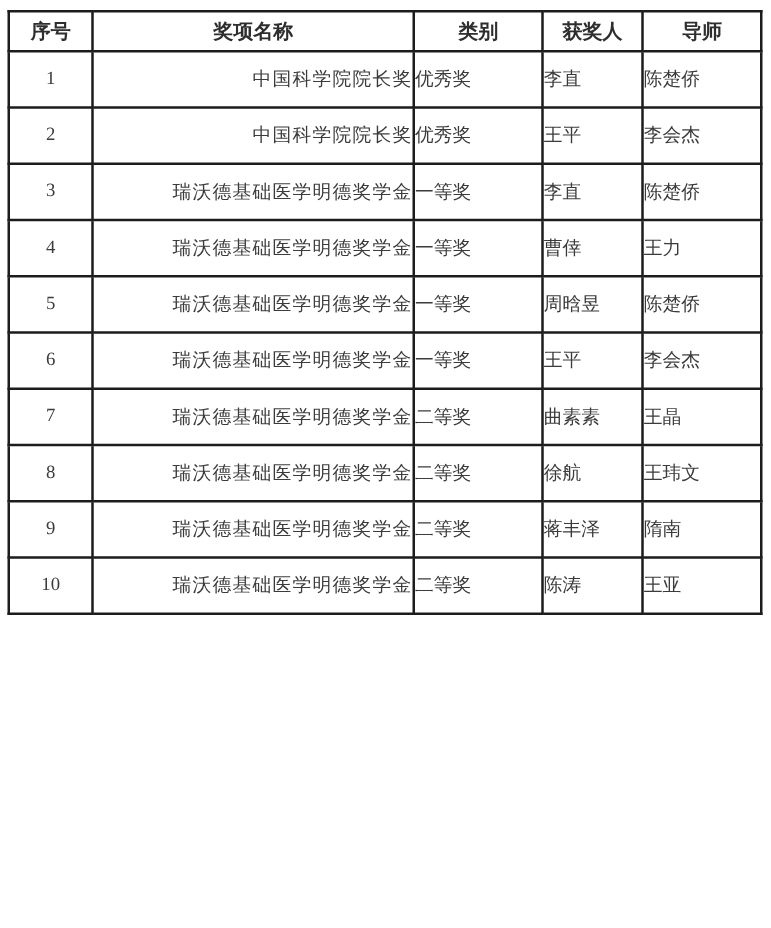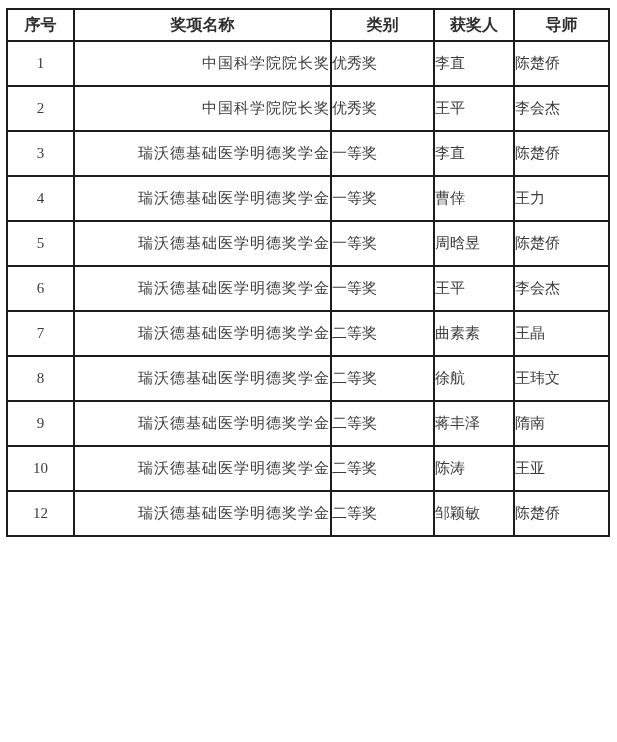--- a/index.html
+++ b/index.html
@@ -134,22 +134,15 @@
           <td class="col3">蒋丰泽</td>
           <td class="col4">隋南</td>
         </tr>
         <tr>
           <td class="col0">10</td>
           <td class="col1">瑞沃德基础医学明德奖学金</td>
           <td class="col2">二等奖</td>
           <td class="col3">陈涛</td>
           <td class="col4">王亚</td>
         </tr>
-        <tr>
-          <td class="col0">12</td>
-          <td class="col1">瑞沃德基础医学明德奖学金</td>
-          <td class="col2">二等奖</td>
-          <td class="col3">邹颖敏</td>
-          <td class="col4">陈楚侨</td>
-        </tr>
       </tbody>
   </table>
 </div>
 
 </body></html>

